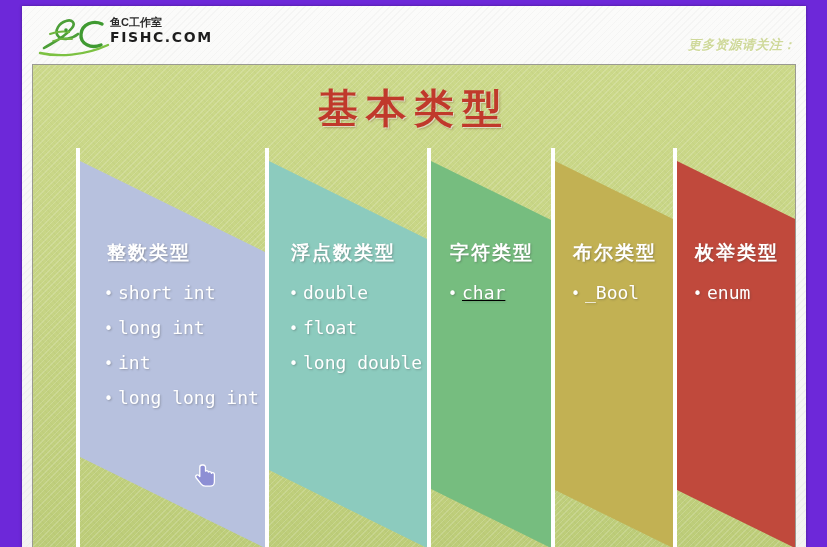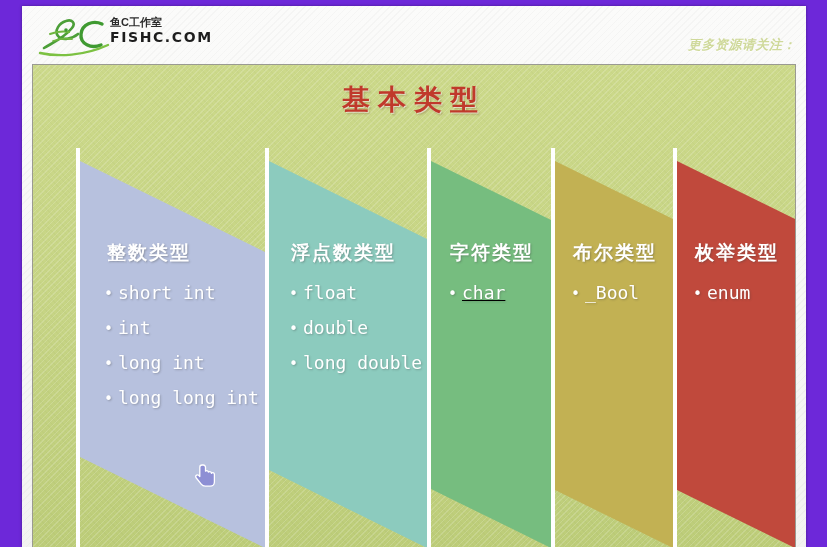--- a/index.html
+++ b/index.html
@@ -128,21 +128,21 @@
     overflow: hidden;
   }
 
   .slide-title {
     position: absolute;
     left: 0;
     top: 16px;
     width: 100%;
     text-align: center;
     font-family: "DejaVu Serif", "Liberation Serif", serif;
-    font-size: 28px;
+    font-size: 40px;
     font-weight: bold;
     color: #c0392b;
     letter-spacing: 8px;
     text-shadow: 1px 1px 0 rgba(255,255,255,0.55),
                  2px 2px 2px rgba(90,40,20,0.25);
   }
 
   
   .panels {
     position: absolute;
@@ -254,36 +254,36 @@
       <div class="panels">
 
         <div class="panel" style="left:43px; width:193px;">
           <svg class="skew-fill" viewBox="0 0 193 400" preserveAspectRatio="none" aria-hidden="true">
             <polygon points="0,13 193,104 193,400 0,309" fill="#b7c1de"></polygon>
           </svg>
           <div class="panel-content">
             <div class="panel-heading" style="left:27px; top:92px;">整数类型</div>
             <ul class="panel-list" style="left:24px; top:128px;">
               <li><span class="bullet">•</span><span>short int</span></li>
+              <li><span class="bullet">•</span><span>long int</span></li>
               <li><span class="bullet">•</span><span>int</span></li>
-              <li><span class="bullet">•</span><span>long int</span></li>
               <li><span class="bullet">•</span><span>long long int</span></li>
             </ul>
           </div>
         </div>
 
         <div class="panel" style="left:232px; width:166px;">
           <svg class="skew-fill" viewBox="0 0 166 400" preserveAspectRatio="none" aria-hidden="true">
             <polygon points="0,13 166,91 166,400 0,322" fill="#8ccbbe"></polygon>
           </svg>
           <div class="panel-content">
             <div class="panel-heading" style="left:22px; top:92px;">浮点数类型</div>
             <ul class="panel-list" style="left:20px; top:128px;">
+              <li><span class="bullet">•</span><span>double</span></li>
               <li><span class="bullet">•</span><span>float</span></li>
-              <li><span class="bullet">•</span><span>double</span></li>
               <li><span class="bullet">•</span><span>long double</span></li>
             </ul>
           </div>
         </div>
 
         <div class="panel" style="left:394px; width:128px;padding-left:19px;">
           <svg class="skew-fill" viewBox="0 0 128 400" preserveAspectRatio="none" aria-hidden="true">
             <polygon points="0,13 128,72 128,400 0,341" fill="#76bd7f"></polygon>
           </svg>
           <div class="panel-content">

